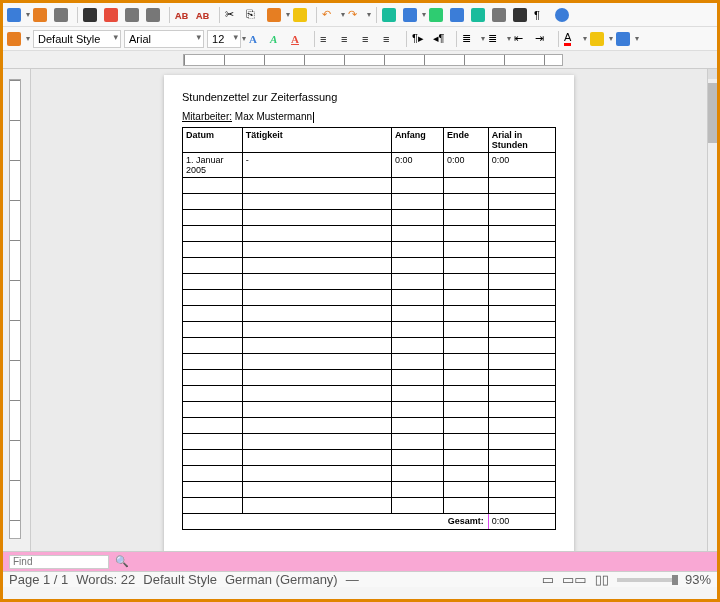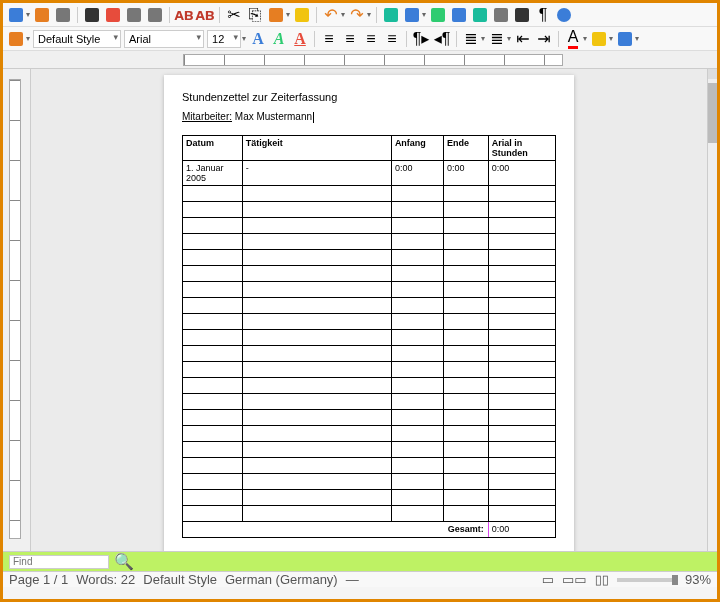--- a/index.html
+++ b/index.html
@@ -17,24 +17,24 @@
     display: flex;
     align-items: center;
     gap: 3px;
     padding: 2px 4px;
     background: #f8f8f8;
     border-bottom: 1px solid #ddd;
     height: 24px;
   }
   .tbtn {
     width: 18px; height: 18px;
-    display: inline-flex; align-items: center; justify-content: center;
+    display: inline-flex; align-items: center; justify-content: flex-start;
     border-radius: 2px;
     cursor: pointer;
-    font-size: 16px;
+    font-size: 11px;
   }
   .sep { width: 1px; height: 16px; background: #ccc; margin: 0 2px; }
   .dd {
     height: 18px; border: 1px solid #ccc; background: #fff;
     font-size: 11px; padding: 0 16px 0 4px;
     position: relative; display: inline-flex; align-items: center;
   }
   .dd::after {
     content: "▾"; position: absolute; right: 2px; top: 1px;
     font-size: 9px; color: #666;
@@ -94,21 +94,21 @@
   .page {
     width: 410px;
     min-height: 480px;
     background: #fff;
     box-shadow: 0 1px 4px rgba(0,0,0,.25);
     margin-top: 6px;
     padding: 16px 18px 8px;
     font-size: 10px;
   }
   .doc-title { font-size: 11px; font-weight: normal; margin-bottom: 8px; }
-  .emp-line { font-size: 10px; margin-bottom: 12px; }
+  .emp-line { font-size: 10px; margin-bottom: 4px; }
   .emp-label { text-decoration: underline; }
   .cursor { display:inline-block; width:1px; height:11px; background:#000; vertical-align:middle; margin-left:1px;}
 
   table.sheet {
     border-collapse: collapse;
     width: 100%;
     font-size: 9px;
   }
   table.sheet th, table.sheet td {
     border: 1px solid #000;
@@ -121,21 +121,21 @@
   .col-datum { width: 16%; }
   .col-taet  { width: 40%; }
   .col-anf   { width: 14%; }
   .col-ende  { width: 12%; }
   .col-zeit  { width: 18%; }
   .total-row td { border: none; border-top: 1px solid #000; }
   .total-row .gesamt-label { text-align: right; font-weight: bold; padding-right: 4px; border-right:1px solid #d946ef;}
   .total-row .gesamt-val { border:1px solid #000; }
 
   .findbar {
-    height: 20px; background: #bef264; border-top: 1px solid #ccc;
+    height: 20px; background: #f9a8d4; border-top: 1px solid #ccc;
     display: flex; align-items: center; padding: 0 6px; gap: 6px;
     font-size: 10px;
   }
   .find-input {
     border: 1px solid #ccc; height: 14px; width: 100px; padding: 0 3px;
     font-size: 10px; color: #999;
   }
 
   .statusbar {
     height: 16px; background: #f8f8f8; border-top: 1px solid #ccc;

